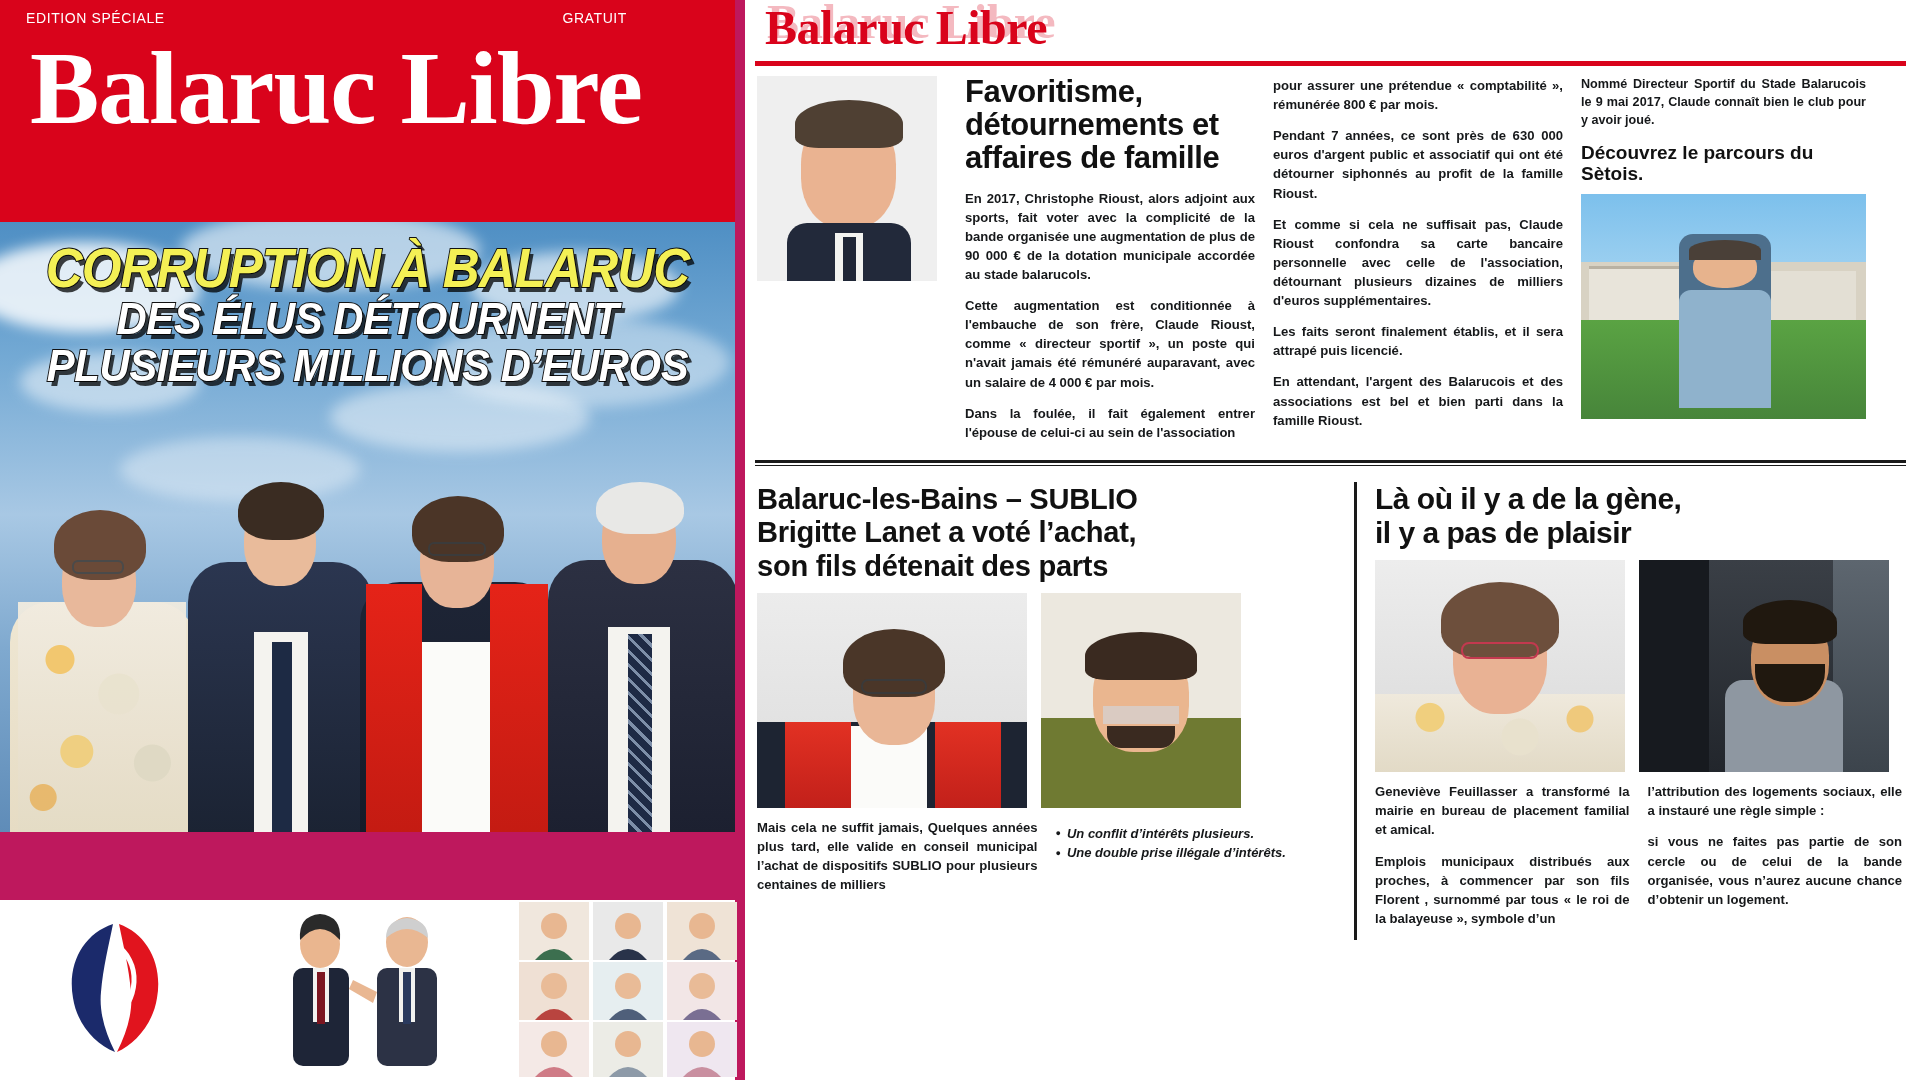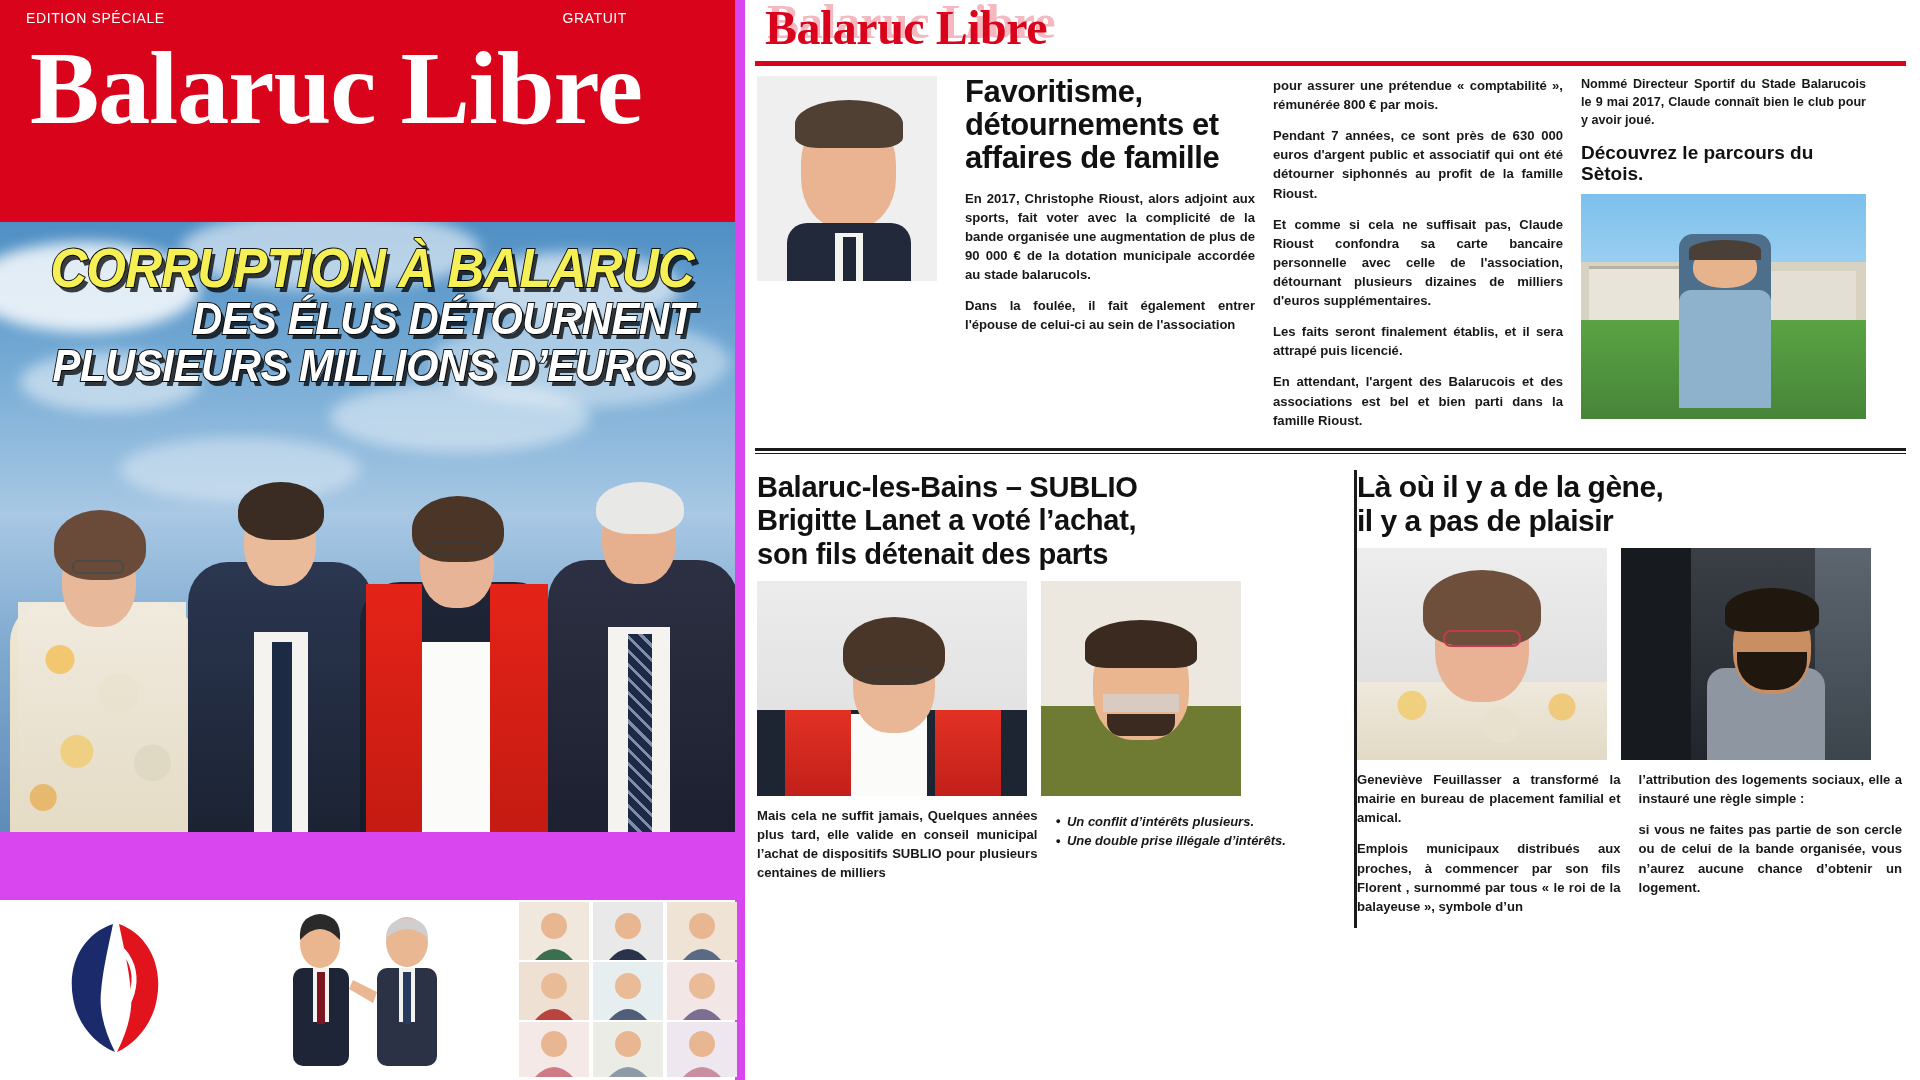--- a/index.html
+++ b/index.html
@@ -5,21 +5,21 @@
   * { box-sizing: border-box; margin: 0; padding: 0; }
   html, body {
     width: 1920px; height: 1080px;
     background: #ffffff;
     font-family: "Liberation Sans", sans-serif;
     overflow: hidden;
   }
   .page { position: relative; width: 1920px; height: 1080px; display: flex; background:#fff; }
 
   
-  .cover { position: relative; width: 745px; height: 1080px; overflow: hidden; background:#d946ef; }
+  .cover { position: relative; width: 745px; height: 1080px; overflow: hidden; background:#be185d; }
 
   .masthead {
     position: relative;
     width: 735px; height: 222px;
     background: #d9031b;
     overflow: hidden;
   }
   .masthead .edition {
     position: absolute; top: 10px; left: 26px;
     color: #fff; font-size: 14px; letter-spacing: .6px; font-weight: 400;
@@ -47,21 +47,21 @@
   
   .cloud { position:absolute; background: rgba(255,255,255,.82); border-radius:50%; filter: blur(7px); }
   .c1 { width:230px; height:90px; left:-30px; top:20px; }
   .c2 { width:300px; height:80px; left:180px; top:-12px; opacity:.7;}
   .c3 { width:210px; height:70px; left:470px; top:30px; opacity:.75;}
   .c4 { width:180px; height:60px; left:20px; top:130px; opacity:.6;}
   .c5 { width:260px; height:70px; left:330px; top:160px; opacity:.55;}
   .c6 { width:300px; height:90px; left:430px; top:95px; opacity:.5;}
   .c7 { width:240px; height:65px; left:120px; top:215px; opacity:.45;}
 
-  .hero-head { position: absolute; top: 20px; left: 0; right: 16px; text-align: right; z-index: 6;}
+  .hero-head { position: absolute; top: 20px; left: 0; right: 0; text-align: center; z-index: 6;}
   .hl1 {
     font-family: "Liberation Sans Narrow","Liberation Sans", sans-serif;
     font-weight: 700; font-style: italic;
     font-size: 55px; line-height: .98;
     color: #f4f055;
     -webkit-text-stroke: 2px #121212;
     paint-order: stroke fill;
     text-shadow: 4px 5px 0 rgba(0,0,0,.75);
     letter-spacing: -1px;
     transform: scaleX(.93);
@@ -131,21 +131,21 @@
   .ph { background:#cdd2d6; position:relative; overflow:hidden; }
   .ph-portrait-1 { width:180px; height:205px; background: linear-gradient(#e9e9e9,#dadada); }
   .ph-stade { width:285px; height:225px; margin-top:6px; position:relative; overflow:hidden;
               background: linear-gradient(#6fb7e8 0%, #8fc9ee 34%, #cfc9b8 48%, #5c9e4a 62%, #4d8f3e 100%); }
 
   
   .face { position:absolute; border-radius:46% 46% 42% 42%; }
 
   .mid-row { display:flex; padding: 8px 16px 0 12px; gap: 0; }
   .mid-left { width: 600px; border-right: 3px solid #1a1a1a; padding-right: 18px; }
-  .mid-right { width: 545px; }
+  .mid-right { width: 545px; padding-left: 18px; }
 
   .hl-art2 {
     font-family: "Liberation Sans Narrow","Liberation Sans", sans-serif;
     font-weight: 700; font-size: 30px; line-height: 1.12; color:#111;
     letter-spacing:-.3px; transform: scaleX(.97); transform-origin: left;
   }
   .byline { font-size: 11.4px; line-height:1.35; margin-top: 12px; color:#111; }
   .byline b { font-weight:700; }
 
   .hl-art3 {
@@ -320,20 +320,21 @@
         </div>
       </div>
 
       <div class="col col-b">
         <div class="art-title">
           <span>Favoritisme,</span><br>
           <span>détournements et</span><br>
           <span>affaires de famille</span>
         </div>
         <p>En 2017, Christophe Rioust, alors adjoint aux sports, fait voter avec la complicité de la bande organisée une augmentation de plus de 90 000 € de la dotation municipale accordée au stade balarucols.</p>
+        <p>Cette augmentation est conditionnée à l'embauche de son frère, Claude Rioust, comme « directeur sportif », un poste qui n'avait jamais été rémunéré auparavant, avec un salaire de 4 000 € par mois.</p>
         <p>Dans la foulée, il fait également entrer l'épouse de celui-ci au sein de l'association</p>
       </div>
 
       <div class="col col-c">
         <p>pour assurer une prétendue « comptabilité », rémunérée 800 € par mois.</p>
         <p>Pendant 7 années, ce sont près de 630 000 euros d'argent public et associatif qui ont été détourner siphonnés au profit de la famille Rioust.</p>
         <p>Et comme si cela ne suffisait pas, Claude Rioust confondra sa carte bancaire personnelle avec celle de l'association, détournant plusieurs dizaines de milliers d'euros supplémentaires.</p>
         <p>Les faits seront finalement établis, et il sera attrapé puis licencié.</p>
         <p>En attendant, l'argent des Balarucois et des associations est bel et bien parti dans la famille Rioust.</p>
       </div>

